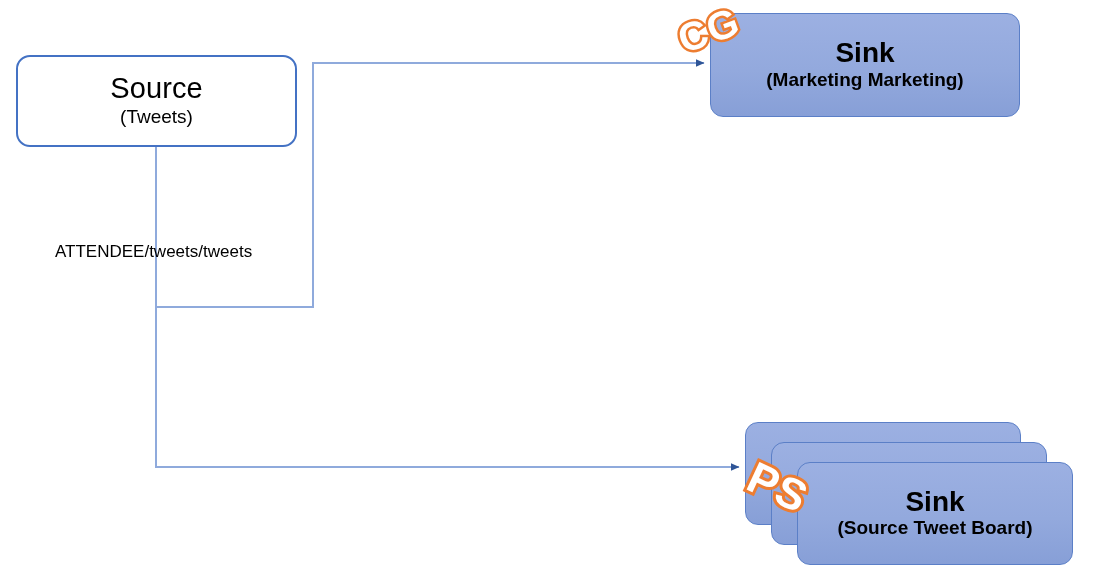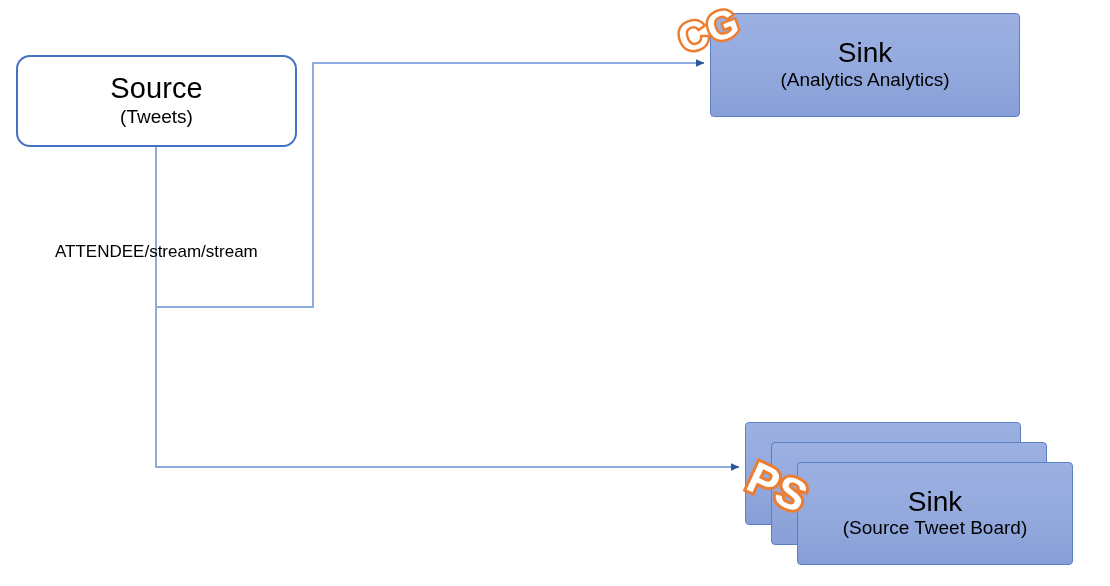--- a/index.html
+++ b/index.html
@@ -55,22 +55,23 @@
     line-height: 1.2;
     margin-top: 2px;
     text-align: center;
   }
 
   
   .sink-box {
     position: absolute;
     box-sizing: border-box;
     border: 1px solid #5b7fc7;
-    border-radius: 4px;
+    border-radius: 13px;
     background: linear-gradient(180deg, #9cb0e2 0%, #93a9dd 55%, #879fd7 100%);
+    font-weight: bold;
   }
   .sink-top {
     left: 710px;
     top: 13px;
     width: 310px;
     height: 104px;
     display: flex;
     flex-direction: column;
     align-items: center;
     justify-content: center;
@@ -169,25 +170,25 @@
     <path d="M156,147 L156,307 L313,307 L313,63 L704,63" fill="none" stroke="#8faadc" stroke-width="2" marker-end="url(#arrowhead)"></path>
 
     <path d="M156,147 L156,467 L739,467" fill="none" stroke="#8faadc" stroke-width="2" marker-end="url(#arrowhead)"></path>
   </svg>
 
   <div class="source-node">
     <div class="source-title">Source</div>
     <div class="source-sub">(Tweets)</div>
   </div>
 
-  <div class="edge-label">ATTENDEE/stream/stream</div>
+  <div class="edge-label">ATTENDEE/tweets/tweets</div>
 
   <div class="sink-box sink-top">
     <div class="sink-title">Sink</div>
-    <div class="sink-sub">(Analytics Analytics)</div>
+    <div class="sink-sub">(Marketing Marketing)</div>
   </div>
   <div class="badge badge-cg">CG</div>
 
   <div class="sink-box sink-stack-back"></div>
   <div class="sink-box sink-stack-mid"></div>
   <div class="sink-box sink-stack-front">
     <div class="sink-title">Sink</div>
     <div class="sink-sub">(Source Tweet Board)</div>
   </div>
   <div class="badge badge-ps">PS</div>

